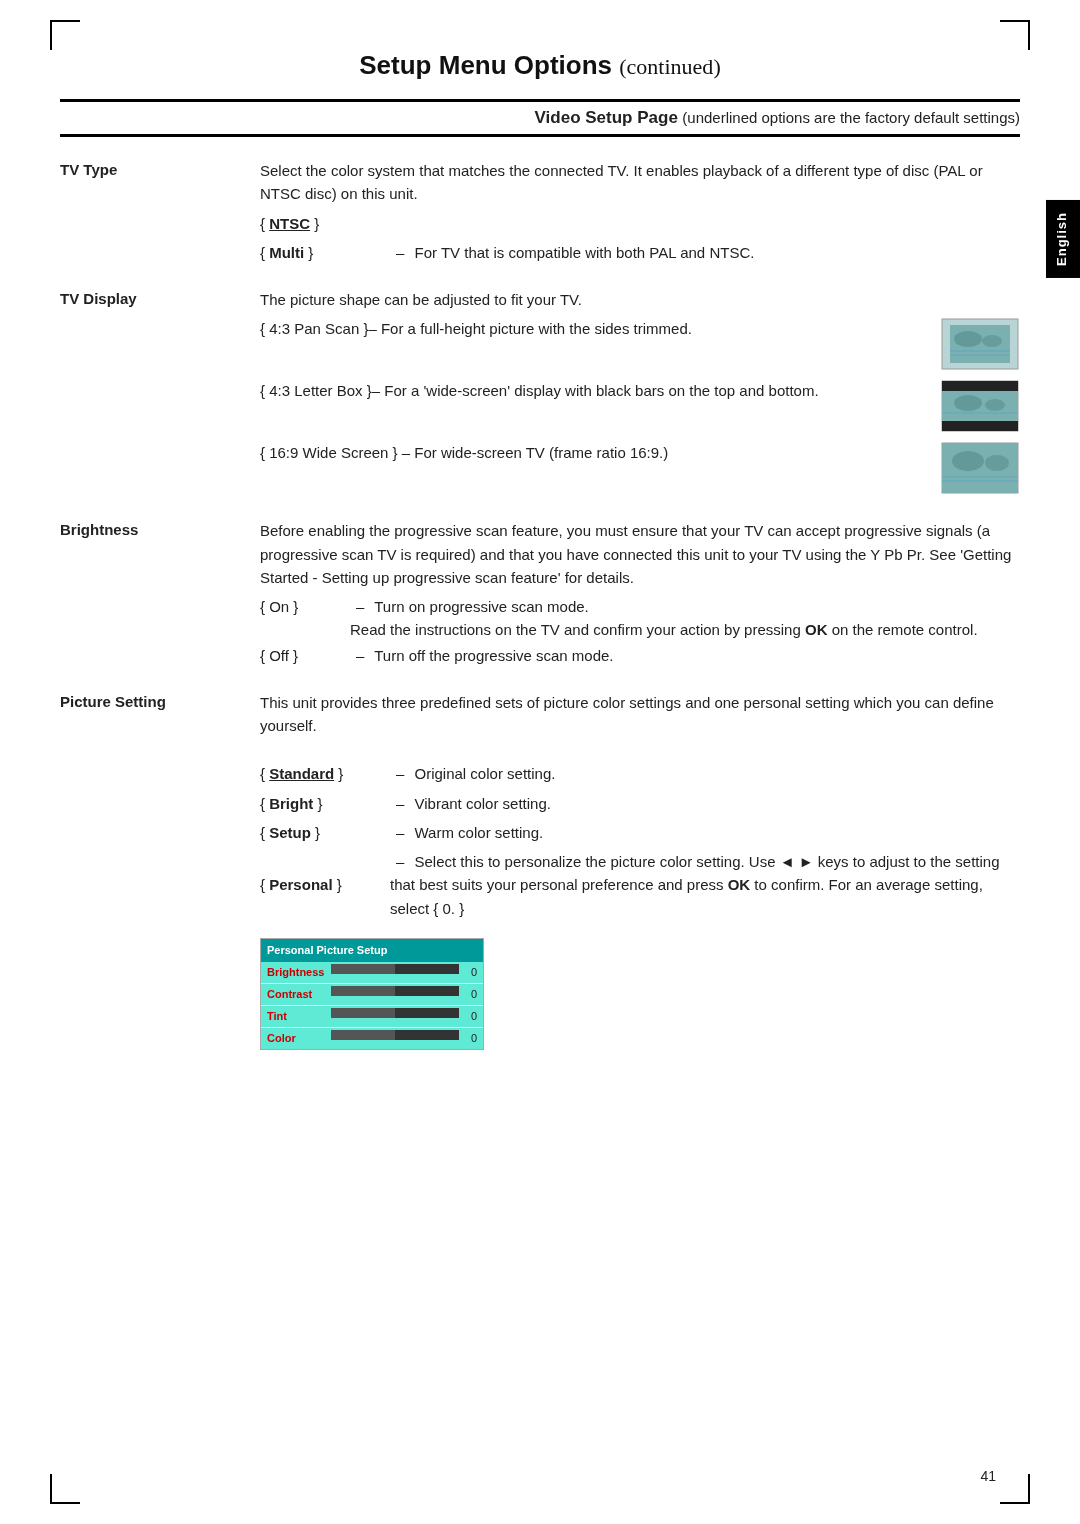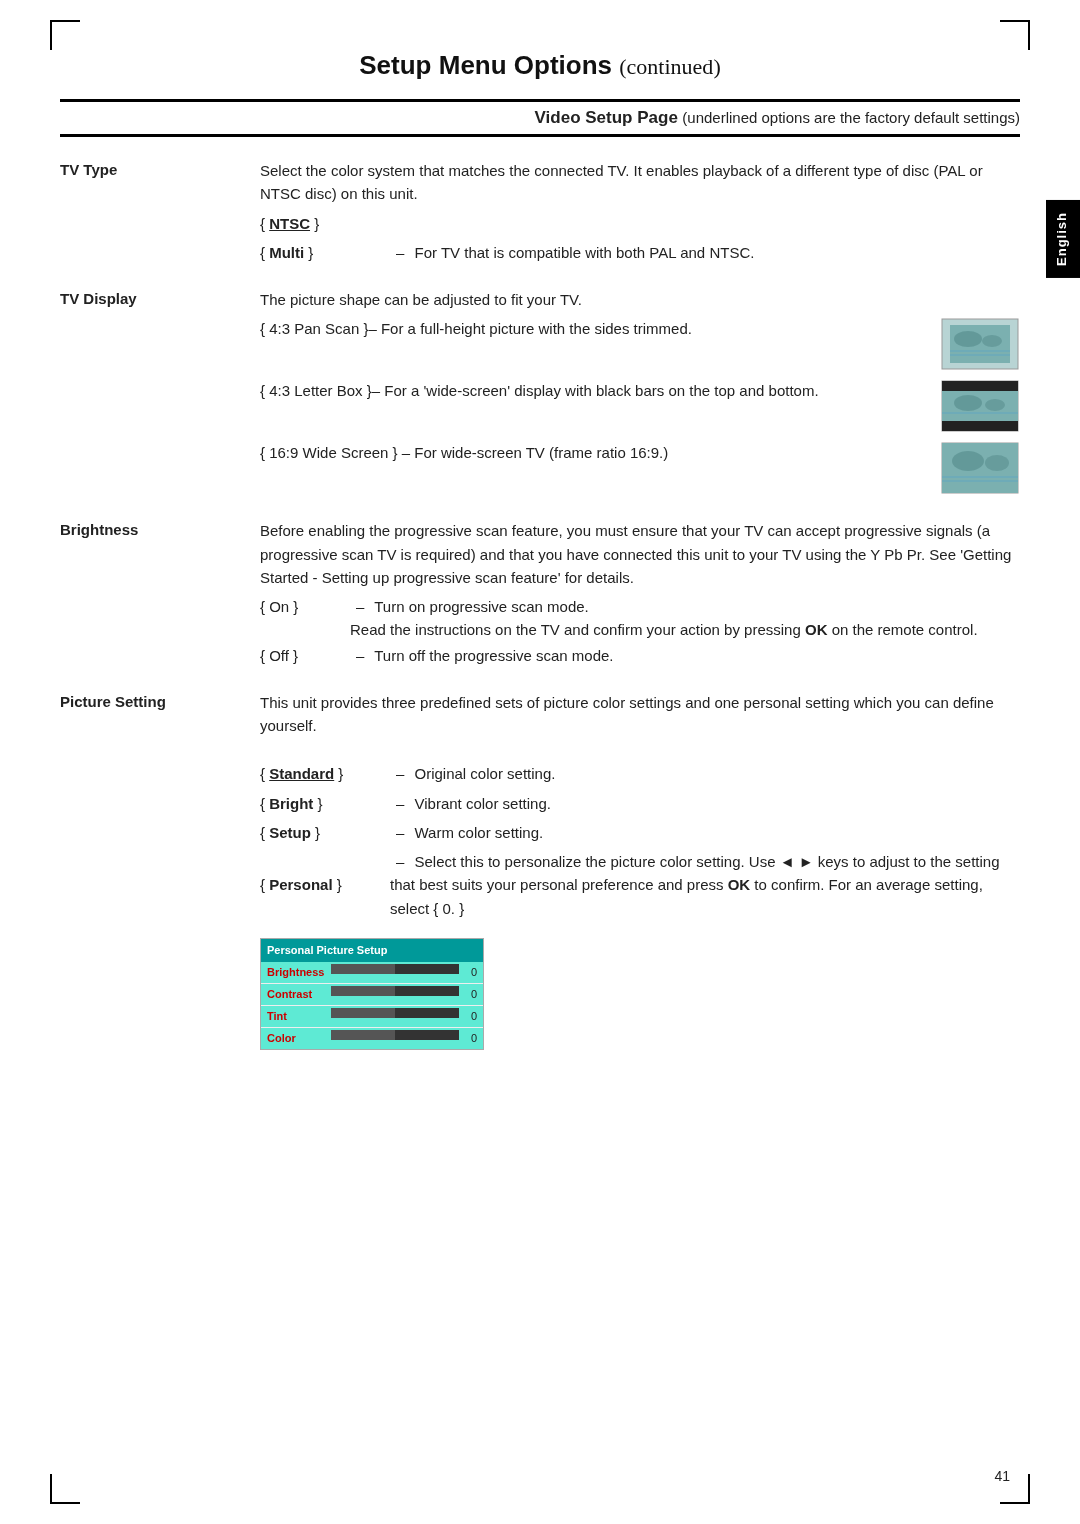--- a/index.html
+++ b/index.html
@@ -207,21 +207,21 @@
     .ppr-val {
       min-width: 14px;
       text-align: right;
       font-size: 11px;
     }
 
     
     .page-number {
       position: absolute;
       bottom: 40px;
-      right: 70px;
+      right: 84px;
       font-size: 14px;
     }
 
     
     .progressive-options {
       margin-top: 4px;
     }
     .progressive-option {
       display: flex;
       align-items: flex-start;

